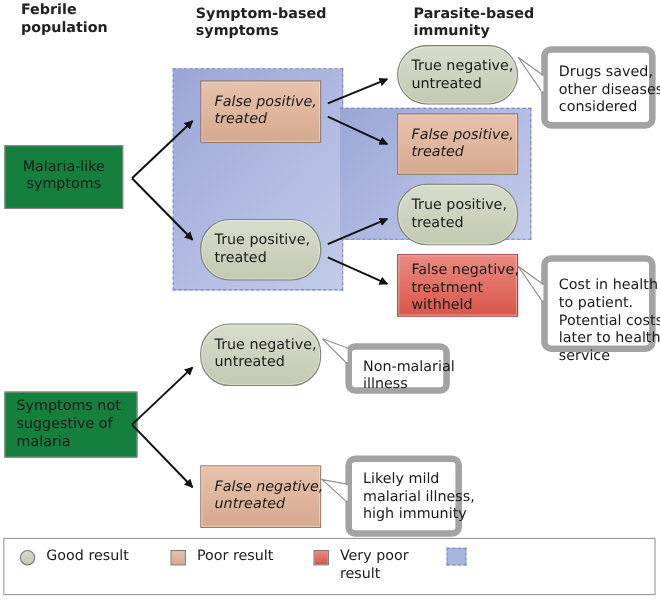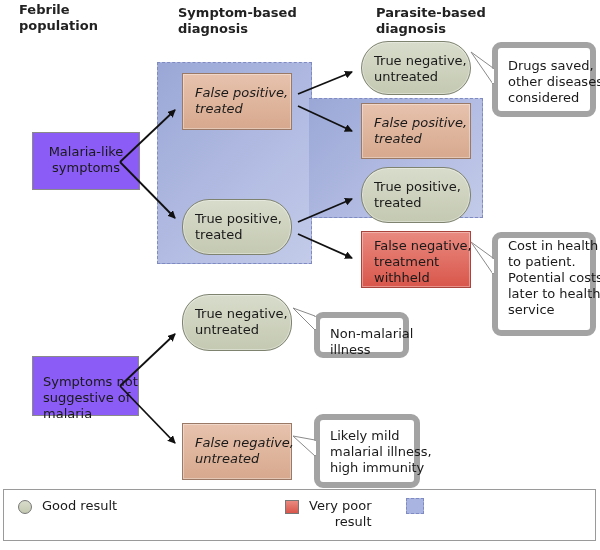--- a/index.html
+++ b/index.html
@@ -6,47 +6,47 @@
   body { width:600px; height:550px; position:relative; overflow:hidden;
          font-family:"DejaVu Sans", sans-serif; color:#1a1a1a; }
   .hdr { position:absolute; font-weight:bold; font-size:13px; line-height:16px; color:#222; }
   .therapy { position:absolute; background:linear-gradient(135deg,#9aa7d6 0%,#b4bde3 60%,#c3cbe9 100%);
              border:1px dashed #7f8ac0; }
   .box { position:absolute; box-sizing:border-box; padding:11px 12px; font-size:13px; line-height:16px;
          border:1px solid #8a8a80; box-shadow: inset 0 0 0 1px rgba(255,255,255,0.35); }
   .good { background:linear-gradient(180deg,#d8dccb 0%,#c4c9b2 100%); border-color:#7e8370;border-radius:27px; }
   .poor { background:linear-gradient(180deg,#e7c2ad 0%,#d7a98e 100%); border-color:#9a7a66;font-style:italic; }
   .verypoor { background:linear-gradient(180deg,#e98a80 0%,#d9564b 100%); border-color:#a9443c; }
-  .pop { position:absolute; box-sizing:border-box; background:#8b5cf6; border:1px solid #8a8a8a;
-         font-size:13px; line-height:16px; padding:8px 10px;margin-left:28px; }
+  .pop { position:absolute; box-sizing:border-box; background:#15803d; border:1px solid #8a8a8a;
+         font-size:13px; line-height:16px; padding:8px 10px; }
   .callout { position:absolute; box-sizing:border-box; background:#fff; border:6px solid #a3a3a3;
              border-radius:9px; font-size:13px; line-height:16px; padding:8px 10px; }
   svg.overlay { position:absolute; left:0; top:0; }
   .legend { position:absolute; left:3px; top:489px; width:593px; height:52px; box-sizing:border-box;
             border:1px solid #9a9a9a; background:#fff; }
   .lg-item { position:absolute; top:8px; font-size:13px; line-height:16px; display:flex; align-items:flex-start; }
   .swatch { width:14px; height:14px; box-sizing:border-box; margin-right:10px; margin-top:2px; border:1px solid #777; }
   .sw-ther { width:18px; height:16px; border:1px dashed #7f8ac0; background:#aab4e0; margin-top:0; }
 </style>
 </head>
 <body>
 
 <div class="hdr" style="left:19px;top:2px;white-space:pre">Febrile
 population</div>
 <div class="hdr" style="left:178px;top:5px;white-space:pre">Symptom-based
-diagnosis</div>
+symptoms</div>
 <div class="hdr" style="left:376px;top:5px;white-space:pre">Parasite-based
-diagnosis</div>
+immunity</div>
 
 <div class="therapy" style="left:157px;top:62px;width:153px;height:200px;"></div>
 <div class="therapy" style="left:309px;top:98px;width:173px;height:118px;border-left:none;"></div>
 
 <div class="pop" style="left:4px;top:132px;width:108px;height:58px;white-space:pre;text-align:center;padding-top:11px">Malaria-like
 symptoms</div>
-<div class="pop" style="left:4px;top:356px;width:107px;height:60px;white-space:pre;padding-top:17px">Symptoms not
+<div class="pop" style="left:4px;top:356px;width:121px;height:60px;white-space:pre;padding-top:5px">Symptoms not
 suggestive of
 malaria</div>
 
 <div class="box poor" style="left:182px;top:73px;width:110px;height:57px;white-space:pre">False positive,
 treated</div>
 <div class="box good" style="left:182px;top:199px;width:110px;height:56px;white-space:pre">True positive,
 treated</div>
 <div class="box good" style="left:182px;top:294px;width:110px;height:57px;white-space:pre">True negative,
 untreated</div>
 <div class="box poor" style="left:182px;top:423px;width:110px;height:57px;white-space:pre">False negative,
@@ -58,21 +58,21 @@
 treated</div>
 <div class="box good" style="left:361px;top:167px;width:110px;height:56px;white-space:pre">True positive,
 treated</div>
 <div class="box verypoor" style="left:361px;top:231px;width:110px;height:57px;white-space:pre;padding-top:6px">False negative,
 treatment
 withheld</div>
 
 <div class="callout" style="left:492px;top:42px;width:104px;height:75px;white-space:pre;padding-top:10px">Drugs saved,
 other diseases
 considered</div>
-<div class="callout" style="left:492px;top:232px;width:104px;height:104px;white-space:pre;padding-top:0">Cost in health
+<div class="callout" style="left:492px;top:232px;width:104px;height:88px;white-space:pre;padding-top:14px">Cost in health
 to patient.
 Potential costs
 later to health
 service</div>
 <div class="callout" style="left:314px;top:312px;width:95px;height:46px;white-space:pre">Non-malarial
 illness</div>
 <div class="callout" style="left:314px;top:414px;width:106px;height:74px;white-space:pre">Likely mild
 malarial illness,
 high immunity</div>
 
@@ -103,21 +103,25 @@
   <line x1="315" y1="317" x2="315" y2="329" stroke="#fff" stroke-width="2"></line>
   <polygon points="293,436 315,440 315,456" fill="#fff" stroke="#8a8a8a" stroke-width="1"></polygon>
   <line x1="315" y1="441" x2="315" y2="455" stroke="#fff" stroke-width="2"></line>
 </svg>
 
 <div class="legend">
   <div class="lg-item" style="left:14px;">
     <span class="swatch good"></span>
     <span>Good result</span>
   </div>
-  <div class="lg-item" style="left:281px;text-align:right;">
+  <div class="lg-item" style="left:151px;">
+    <span class="swatch poor"></span>
+    <span>Poor result</span>
+  </div>
+  <div class="lg-item" style="left:281px;">
     <span class="swatch verypoor"></span>
     <span style="white-space:pre">Very poor
 result</span>
   </div>
   <div class="lg-item" style="left:402px;">
     <span class="swatch sw-ther"></span>
   </div>
 </div>
 
 </body></html>

